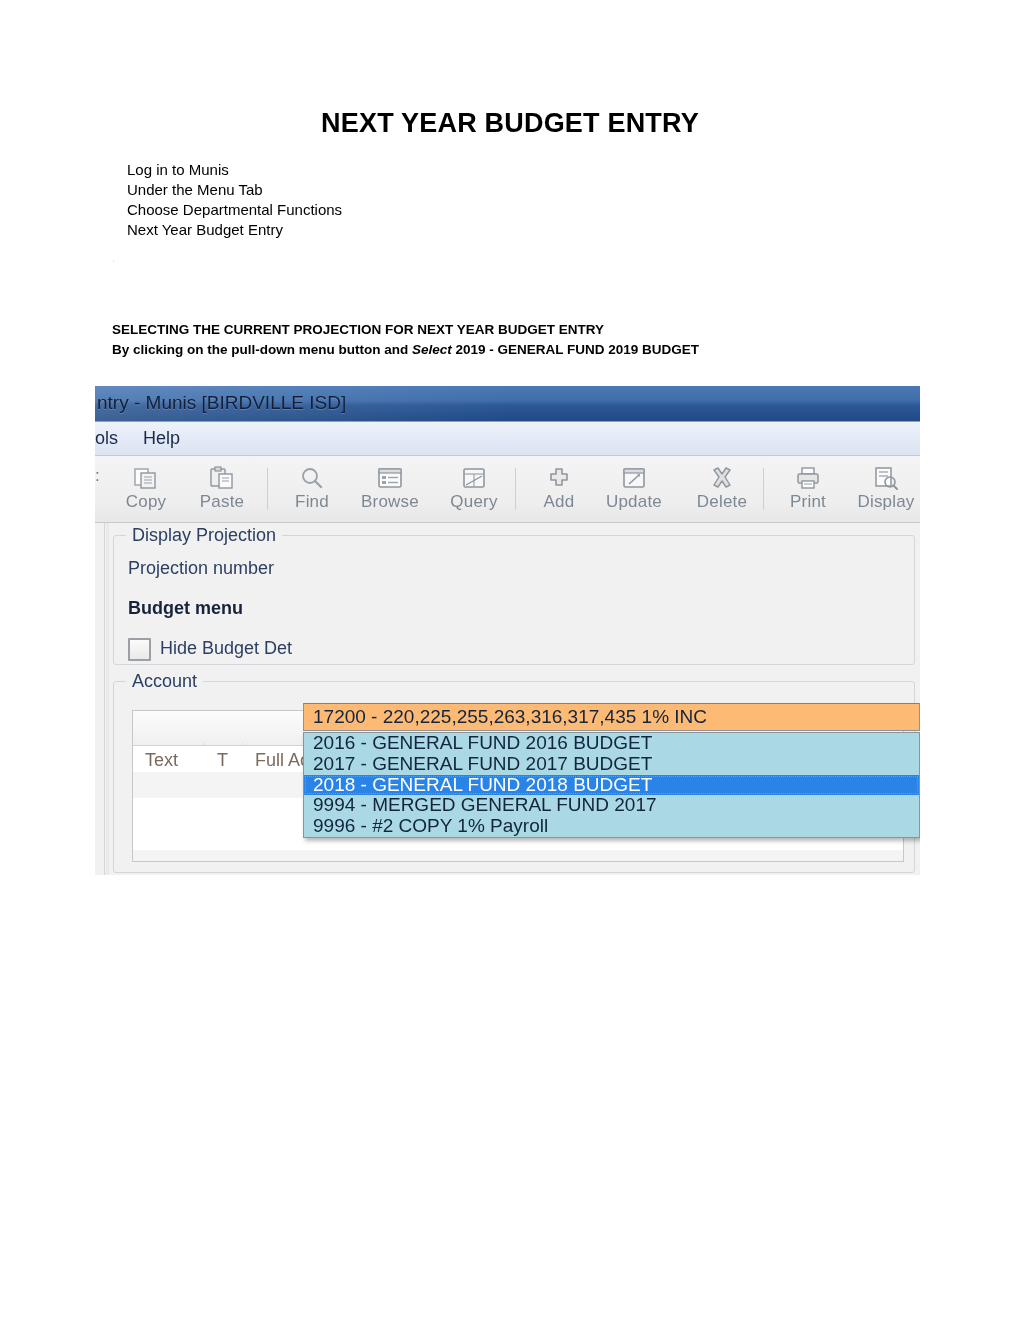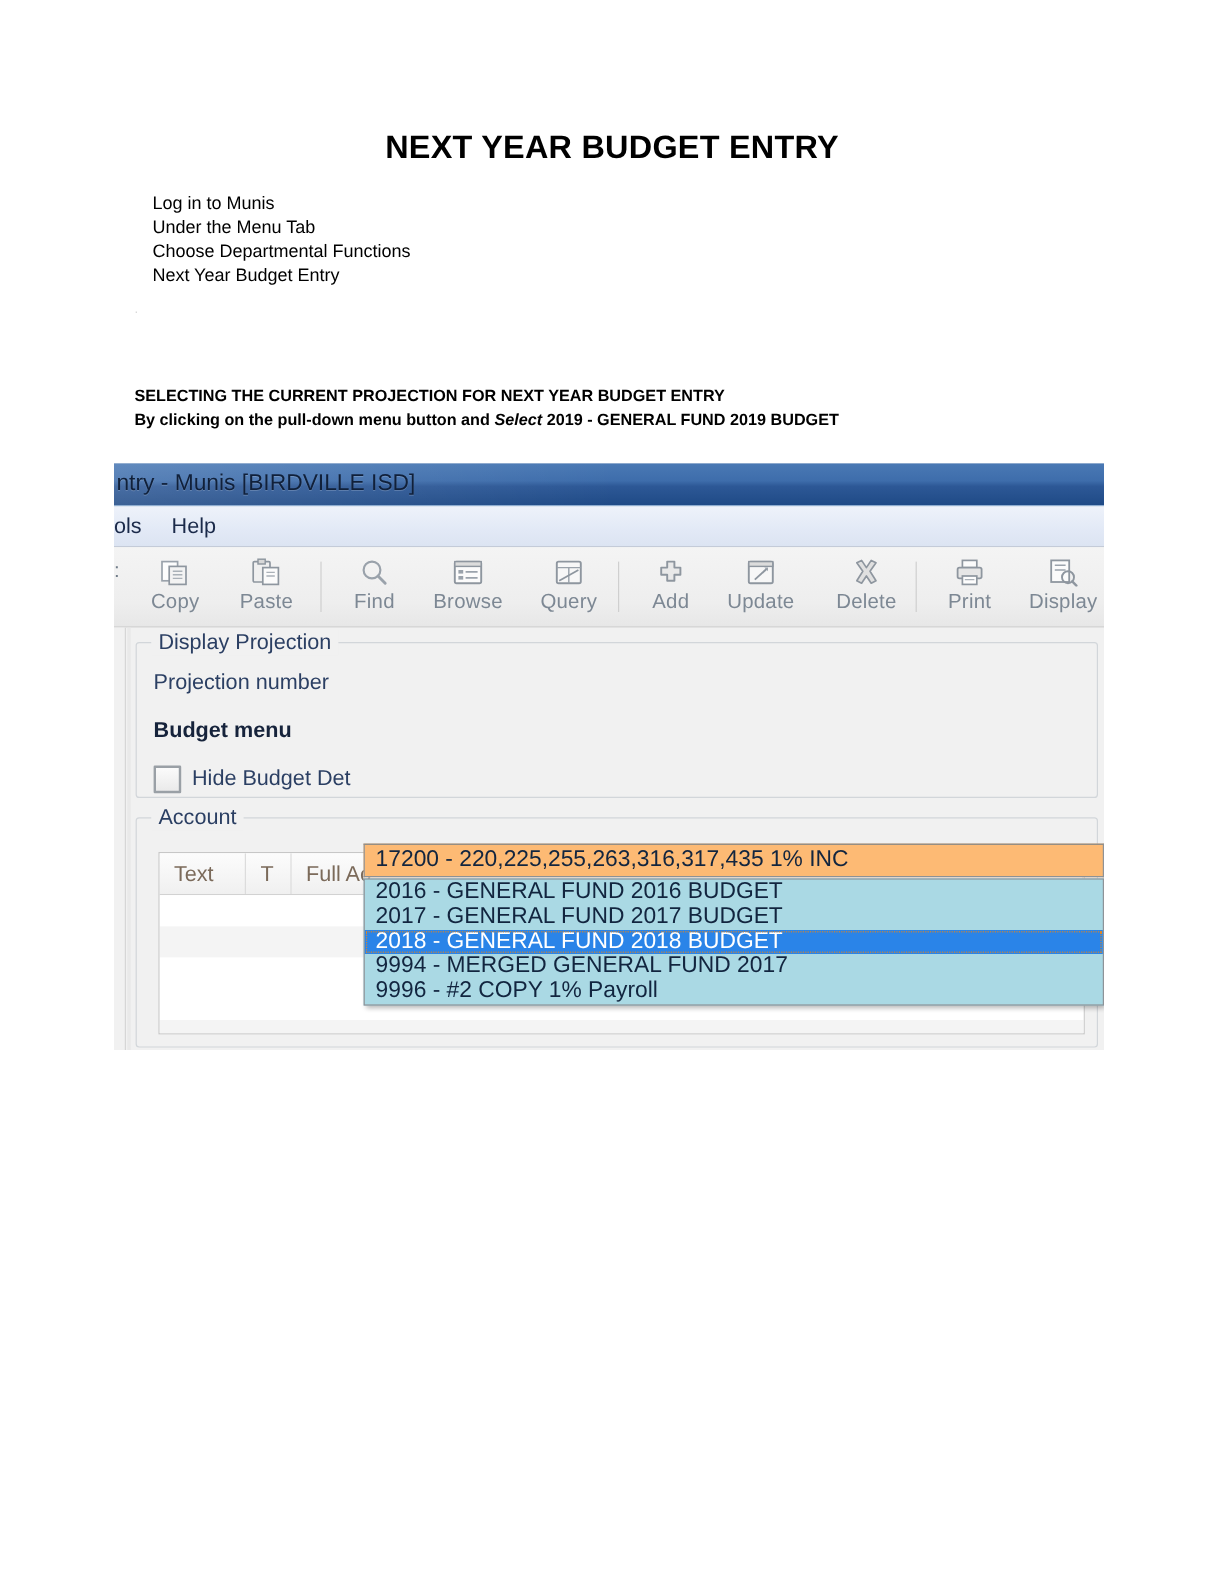--- a/index.html
+++ b/index.html
@@ -247,20 +247,21 @@
     border-bottom: 1px solid #d2d2d2;
   }
   .acct-head .th {
     border-right: 1px solid #dcdcdc;
     font-size: 18px;
     color: #7b6a5a;
     line-height: 34px;
     padding-left: 12px;
     white-space: nowrap;
     box-sizing: border-box;
+    margin-top: 32px;
   }
   .th-text { width: 72px; }
   .th-t    { width: 38px; }
   .th-full { width: 660px; }
   .acct-row { height: 26px; }
   .acct-row.alt { background: #f4f4f4; }
   .acct-row.plain { background: #ffffff; }
 
   
   .combo {

